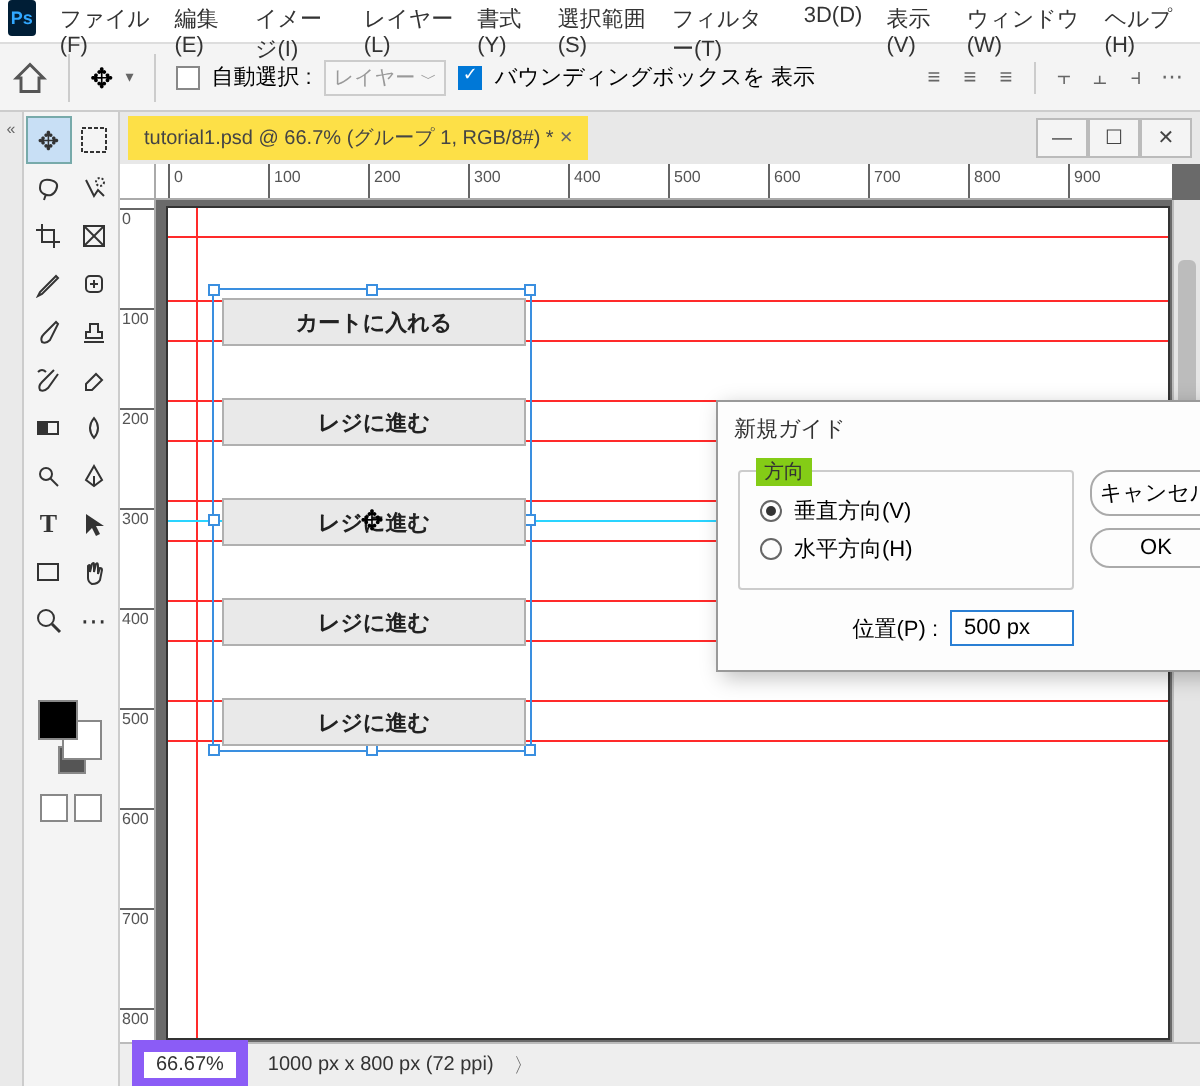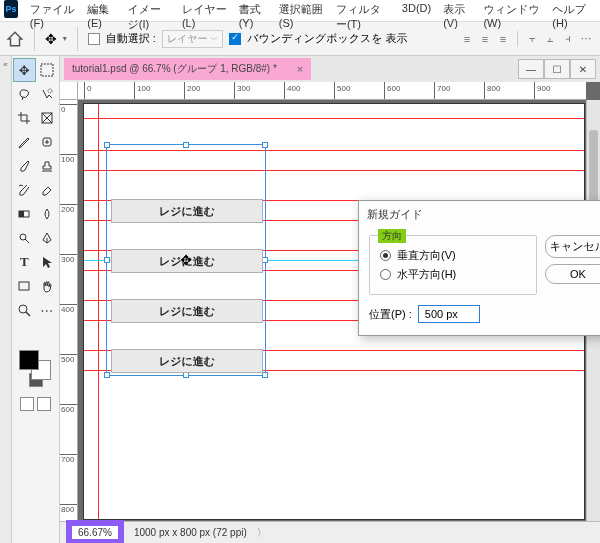--- a/index.html
+++ b/index.html
@@ -38,21 +38,21 @@
 .toolbox .swatch-area { grid-column: 1 / 3; height: 36px; padding: 3px; position: relative;}
 .swatch-fg { position:absolute; width: 20px; height: 20px; background: #000; border: 1px solid #888; left: 6px; top: 4px; z-index:2;}
 .swatch-bg { position:absolute; width: 20px; height: 20px; background: #fff; border: 1px solid #888; left: 18px; top: 14px;}
 .toolbox .mode-row { grid-column: 1 / 3; display:flex; gap:3px; justify-content:center; padding:3px 0;}
 .mode-sq { width:14px; height:14px; border:1px solid #888; background:#555;}
 .mode-sq.b { background:#fff;}
 
 
 .docarea { flex: 1; background: #6a6a6a; display: flex; flex-direction: column; position: relative; }
 .doc-tab-bar { height: 26px; background: #e8e8e8; display: flex; align-items: center; padding: 0 4px; }
-.doc-tab { background: #f9a8d4; padding: 4px 8px; font-size: 10px; color: #444; display:flex; align-items:center; gap:20px;text-align:center;}
+.doc-tab { background: #fde047; padding: 4px 8px; font-size: 10px; color: #444; display:flex; align-items:center; gap:3px;text-align:center;}
 .doc-tab .tabclose{ font-size:11px; color:#666;}
 .win-controls { margin-left: auto; display:flex; gap:0;}
 .win-btn { width: 26px; height: 20px; border: 1px solid #bbb; background: #f4f4f4; display: flex; align-items: center; justify-content: center; font-size: 10px; color:#444;}
 
 .ruler-corner { position: absolute; top: 26px; left: 0; width: 18px; height: 18px; background: #fff; border-right: 1px solid #aaa; border-bottom: 1px solid #aaa; z-index: 5;}
 .ruler-h { position: absolute; top: 26px; left: 18px; right: 14px; height: 18px; background: #fff; border-bottom: 1px solid #aaa; overflow:hidden; font-size:8px; color:#555;}
 .ruler-v { position: absolute; top: 44px; left: 0; bottom: 22px; width: 18px; background: #fff; border-right: 1px solid #aaa; overflow:hidden; font-size:8px; color:#555;}
 .ruler-h .tick { position:absolute; top:0; height:18px; border-left:1px solid #666; padding-left:2px; padding-top:2px;}
 .ruler-v .tick { position:absolute; left:0; width:18px; border-top:1px solid #666; padding-left:1px; font-size:8px;}
 
@@ -77,21 +77,21 @@
 
 .dialog { position:absolute; top:200px; left:358px; width:264px; background:#fdfdfd; border:1px solid #999; box-shadow: 3px 3px 10px rgba(0,0,0,0.25); z-index:50;}
 .dialog .titlebar{ height:26px; display:flex; align-items:center; padding:0 8px; font-size:11px; color:#333;}
 .dialog .titlebar .close{ margin-left:auto; font-size:13px; color:#444;}
 .dialog .body{ padding:8px 10px 12px; display:flex; gap:8px;}
 .dialog .fieldset{ border:1px solid #ccc; border-radius:2px; padding:8px 10px 8px; flex:1; position:relative;}
 .dialog .fieldset .legend{ position:absolute; top:-7px; left:8px; background:#84cc16; padding:0 4px; font-size:10px; color:#333;}
 .dialog .radio-row{ display:flex; align-items:center; gap:6px; margin:4px 0; font-size:11px;}
 .dialog .radio{ width:11px; height:11px; border:1px solid #666; border-radius:50%; display:inline-flex; align-items:center; justify-content:center;}
 .dialog .radio.checked::after{ content:""; width:5px; height:5px; background:#333; border-radius:50%;}
-.dialog .pos-row{ display:flex; align-items:center; gap:6px; margin-top:10px; font-size:11px;}
+.dialog .pos-row{ display:flex; align-items:center; gap:6px; margin-top:10px; font-size:11px;justify-content:flex-end;}
 .dialog .pos-input{ border:1px solid #2a7fd4; padding:2px 6px; width:62px; font-size:11px; text-align:left; background:#fff;}
 .dialog .btn-col{ display:flex; flex-direction:column; gap:6px; width:66px;}
 .dialog .btn{ border:1px solid #aaa; border-radius:10px; padding:3px 0; text-align:center; font-size:11px; background:#fdfdfd;}
 </style>
 </head>
 <body>
 
 <div class="menubar">
   <div class="logo">Ps</div>
   <div class="menu-item">ファイル(F)</div>
@@ -323,20 +323,21 @@
         <div class="selgroup" style="left:22px; top:40px; width:160px; height:232px;">
           <div class="handle" style="left:-3px;top:-3px;"></div>
           <div class="handle" style="right:-3px;top:-3px;"></div>
           <div class="handle" style="left:-3px;bottom:-3px;"></div>
           <div class="handle" style="right:-3px;bottom:-3px;"></div>
           <div class="handle" style="left:calc(50% - 3px);top:-3px;"></div>
           <div class="handle" style="left:calc(50% - 3px);bottom:-3px;"></div>
           <div class="handle" style="top:calc(50% - 3px);left:-3px;"></div>
           <div class="handle" style="top:calc(50% - 3px);right:-3px;"></div>
 
+          <div class="sel-item" style="left:4px; top:4px; width:152px; height:24px;">カートに入れる</div>
           <div class="sel-item" style="left:4px; top:54px; width:152px; height:24px;">レジに進む</div>
           <div class="sel-item" style="left:4px; top:104px; width:152px; height:24px;">レジに進む</div>
           <div class="sel-item" style="left:4px; top:154px; width:152px; height:24px;">レジに進む</div>
           <div class="sel-item" style="left:4px; top:204px; width:152px; height:24px;">レジに進む</div>
           <div class="center-cursor" style="left:50%; top:50%;">✥</div>
         </div>
       </div>
     </div>
 
     <div class="scrollbar-v">

